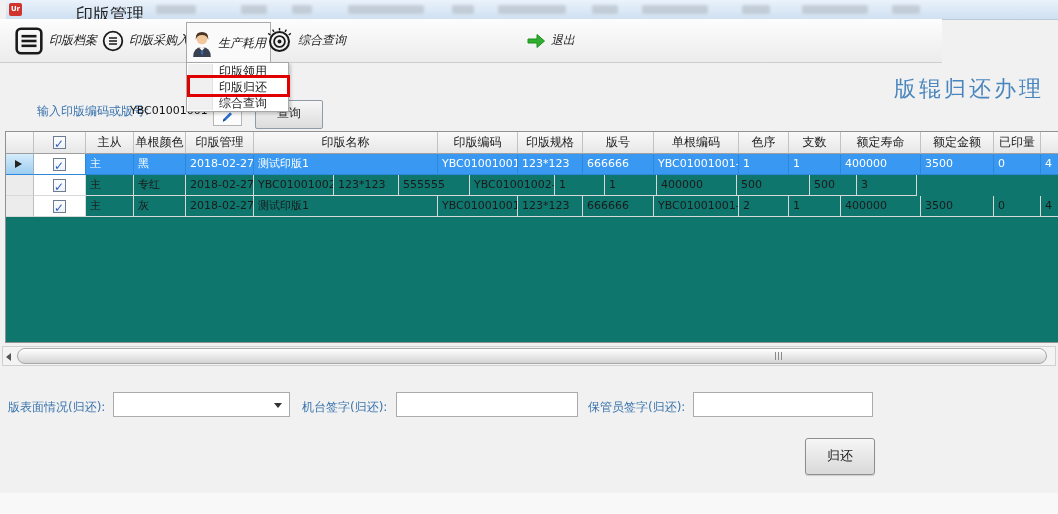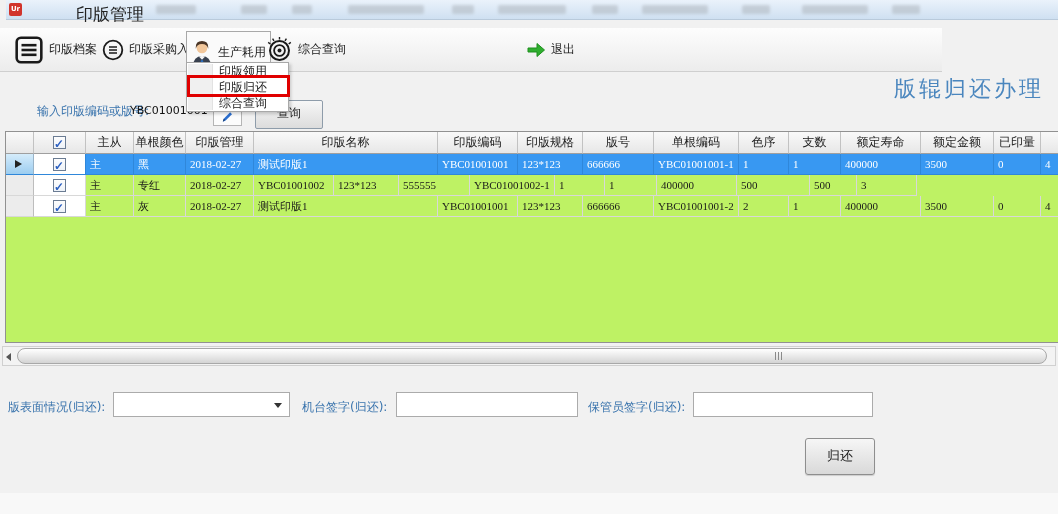--- a/index.html
+++ b/index.html
@@ -10,22 +10,22 @@
 
   
   .titlebar{left:6px;top:0;width:1058px;height:19px;
     background:linear-gradient(#eaf2fb,#cfe0f1);border-bottom:1px solid #b9cadb;}
   .applogo{left:3px;top:3px;width:13px;height:13px;background:#d1342c;border-radius:2px;
     color:#fff;font-size:7px;font-weight:bold;text-align:center;line-height:13px;}
   .apptitle{left:22px;top:3px;font-size:17px;color:#222;margin-left:48px;}
   .smudge{top:5px;height:9px;background:#9aa0a6;opacity:.38;border-radius:2px;filter:blur(1.5px);}
 
   
-  .toolbar{left:0;top:28px;width:942px;height:43px;
-    background:linear-gradient(#fdfdfd,#ececec);border-bottom:1px solid #cfcfcf;}
+  .toolbar{left:0;top:19px;width:942px;height:43px;
+    background:linear-gradient(#fdfdfd,#ececec);border-bottom:1px solid #cfcfcf;font-style:italic;}
   .tbtn{position:absolute;top:3px;height:37px;display:flex;align-items:center;gap:5px;
     padding:0 4px;cursor:default;}
   .tbtn span.lbl{font-size:12px;white-space:nowrap;}
   .tbtn.open{background:#fafafa;border:1px solid #a8a8a8;border-bottom:none;top:3px;height:40px;}
 
   
   .menu{left:186px;top:62px;width:101px;background:#fff;border:1px solid #a8a8a8;
     box-shadow:2px 2px 3px rgba(0,0,0,.18);z-index:30;}
   .menu .gutter{position:absolute;left:1px;top:1px;bottom:1px;width:24px;background:#f0f0f0;
     border-right:1px solid #e2e2e2;}
@@ -38,22 +38,22 @@
   .searchlbl{left:8px;top:103px;margin-left:29px;}
   .searchinput{left:128px;top:100px;width:80px;height:18px;border:none;background:transparent;
     font-size:11px;font-family:"DejaVu Sans",sans-serif;color:#111;outline:none;}
   .pencilbtn{left:213px;top:106px;width:27px;height:18px;background:#fcfcfc;
     border:1px solid #b5b5b5;display:flex;align-items:center;justify-content:center;z-index:5;}
   .querybtn{left:255px;top:100px;width:66px;height:27px;z-index:5;
     background:linear-gradient(#f7f7f7,#dcdcdc);border:1px solid #8e9caa;border-radius:2px;
     font-size:12px;text-align:center;line-height:25px;}
 
   
-  .grid{left:5px;top:131px;width:1052px;height:210px;background:#bef264;
-    border:1px solid #919191;overflow:hidden;font-family:Liberation Serif, serif;}
+  .grid{left:5px;top:131px;width:1052px;height:210px;background:#0f766e;
+    border:1px solid #919191;overflow:hidden;}
   .trow{display:flex;height:21px;}
   .trow.thead{height:22px;}
   .tc{box-sizing:border-box;flex:0 0 auto;padding:0 0 0 4px;font-size:11px;line-height:20px;
     border-right:1px solid #d8d8d8;border-bottom:1px solid #d8d8d8;
     white-space:nowrap;overflow:hidden;}
   .hcell{background:linear-gradient(#f9f9f9,#e7e7e7);text-align:center;padding:0;
     font-size:12px;line-height:21px;border-right:1px solid #c2c2c2;border-bottom:1px solid #9f9f9f;color:#222;}
   .selcell{background:#ececec;border-right:1px solid #bdbdbd;position:relative;}
   .hselcell{background:linear-gradient(#f9f9f9,#e7e7e7);border-right:1px solid #c2c2c2;border-bottom:1px solid #9f9f9f;}
   .sel-row .tc{background:#3898f2;color:#fff;border-right-color:#2f87da;border-bottom-color:#2f87da;}

